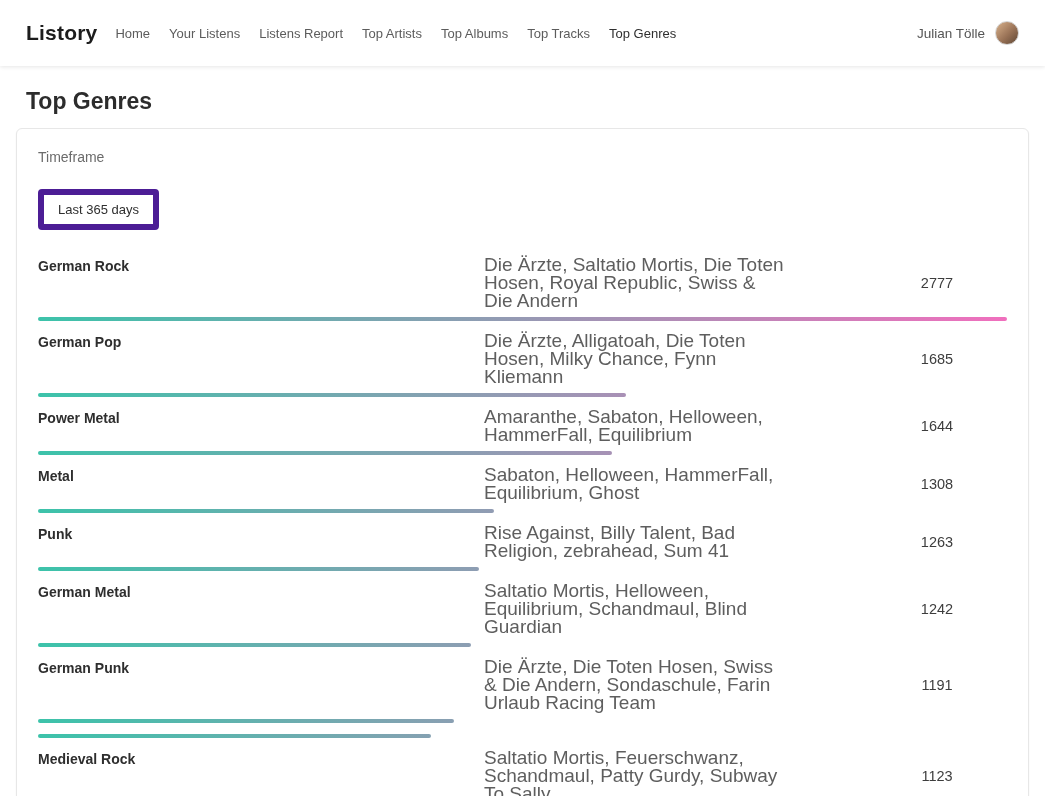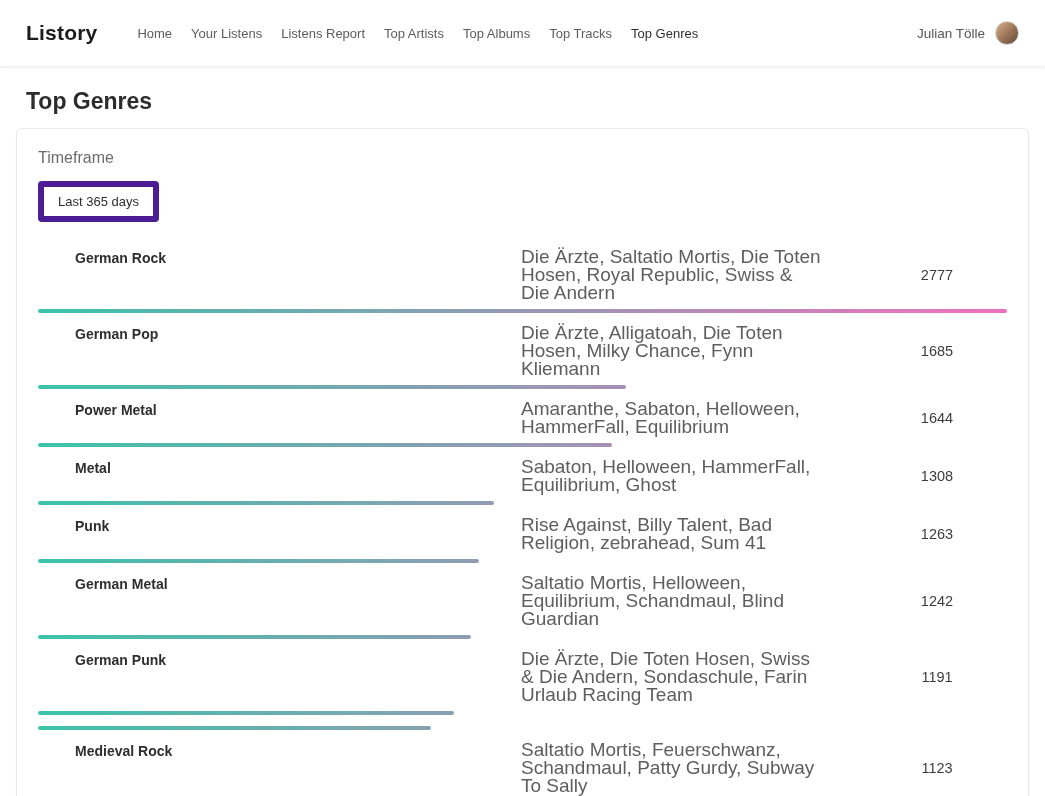--- a/index.html
+++ b/index.html
@@ -12,21 +12,21 @@
 
   
   .appbar {
     height: 66px; display: flex; align-items: center;
     padding: 0 26px; background: #fff;
     box-shadow: 0 1px 4px rgba(0,0,0,0.10);
     position: relative; z-index: 2;
   }
   .logo {
     font-size: 21px; font-weight: 700; color: #1c1c1c;
-    margin-right: 40px; letter-spacing: 0.2px; cursor: pointer;
+    margin-right: 18px; letter-spacing: 0.2px; cursor: pointer;
   }
   .nav { display: flex; align-items: center; gap: 19px; }
   .nav a {
     font-size: 13px; color: #5c5c5c; text-decoration: none; cursor: pointer;
   }
   .nav a.current { color: #2f2f2f; }
   .user-area { margin-left: auto; display: flex; align-items: center; gap: 10px; }
   .user-name { font-size: 13.5px; color: #555; cursor: pointer; }
   .avatar {
     width: 24px; height: 24px; border-radius: 50%;
@@ -39,35 +39,34 @@
     margin: 22px 0 0 26px;
     font-size: 23px; font-weight: 700; color: #2c2c2c;
   }
   .card {
     margin: 13px 16px 0 16px;
     background: #fff;
     border: 1px solid #e7e7e7; border-radius: 6px;
     box-shadow: 0 1px 2px rgba(0,0,0,0.05);
     padding: 20px 21px 18px 21px;
   }
-  .tf-label { font-size: 16px; color: #6b6b6b; margin-bottom: 14px; }
+  .tf-label { font-size: 14px; color: #6b6b6b; margin-bottom: 24px; }
   .tf-select {
     display: inline-block; background: #fff;
     border: 6px solid #4c1d95; border-radius: 4px;
     padding: 7px 14px; font-size: 13px; color: #2f2f2f; cursor: pointer;
   }
 
   
   .genre-list { margin-top: 26px; }
   .genre-row { margin-bottom: 11px; }
   .row-grid {
     display: grid;
     grid-template-columns: 446px 300px 1fr 140px;
     align-items: start;
-    margin-left: 37px;
   }
   .genre-name {
     font-size: 14px; font-weight: 700; color: #2e2e2e; padding-top: 2px;
   }
   .genre-artists {
     font-size: 19px; color: #5e5e5e; line-height: 18px;
   }
   .genre-count {
     align-self: center; text-align: center;
     font-size: 14.5px; color: #3d3d3d;

